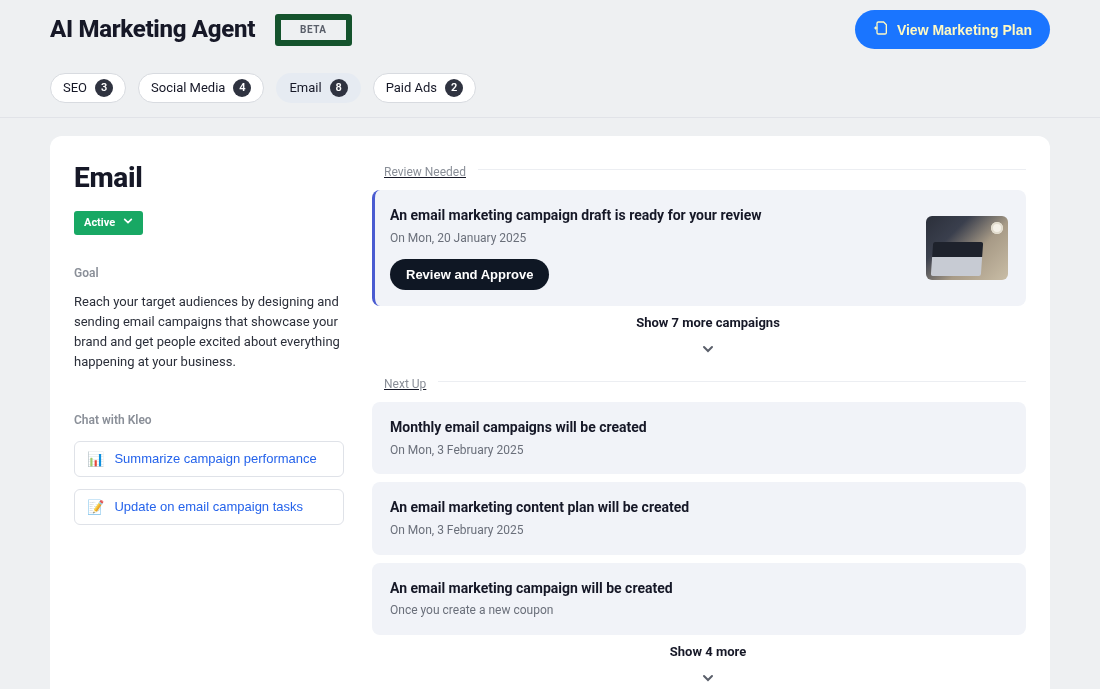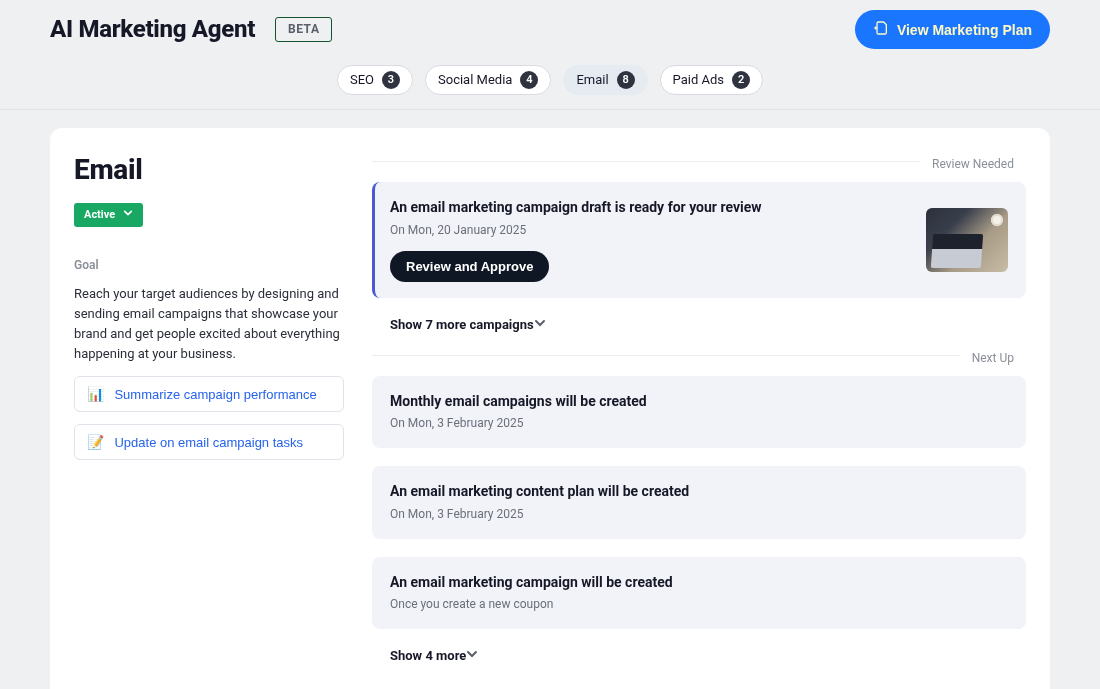--- a/index.html
+++ b/index.html
@@ -35,44 +35,44 @@
 
   
   .header{
     padding:10px 50px 14px 50px;
     border-bottom:1px solid #e1e3e8;
   }
   .title-row{display:flex;align-items:center;justify-content:space-between;}
   .title-left{display:flex;align-items:center;gap:20px;}
   .page-title{font-size:24px;font-weight:800;letter-spacing:-0.3px;}
   .beta-badge{
-    border:1px solid #14532d;
-    font-size:12px;
+    border:6px solid #14532d;
+    font-size:10px;
     letter-spacing:0.5px;
-    padding:3px 12px;
+    padding:3px 19px;
     border-radius:3px;
     font-weight:700;
     color:#5a5f6a;
   }
   .plan-btn{
     background:var(--blue);
     color:#fef9c3;
     border:none;
     border-radius:999px;
     padding:10px 18px;
     font-size:14px;
     font-weight:600;
     display:inline-flex;
     align-items:center;
     gap:8px;
     cursor:pointer;
   }
   .plan-btn svg{width:16px;height:16px;}
 
-  .filters{display:flex;gap:12px;margin-top:16px;justify-content:center;}
+  .filters{display:flex;gap:12px;margin-top:24px;}
   .pill{
     display:inline-flex;align-items:center;gap:8px;
     background:var(--pill-bg);
     border:1px solid var(--pill-border);
     border-radius:999px;
     padding:5px 12px;
     font-size:13px;
     cursor:pointer;
   }
   .pill.active{background:var(--pill-active-bg);border-color:transparent;}
@@ -122,42 +122,43 @@
     padding:9px 12px;
     margin-top:12px;
     font-size:13px;
     color:var(--link);
     cursor:pointer;
   }
   .prompt-btn .emoji{font-size:14px;filter:grayscale(10%);}
 
   .divider{
     position:relative;
-    text-align:right;
+    text-align:left;
     margin:4px 0 14px 0;
     height:14px;
+    text-decoration:underline;
   }
   .divider::before{
     content:"";
     position:absolute;left:0;right:0;top:50%;
     border-top:1px solid #eceef2;
   }
   .divider span{
     position:relative;
     background:var(--card);
     padding:0 12px;
     font-size:12px;
     color:var(--muted);
   }
 
   .task{
     background:var(--row-bg);
     border-radius:8px;
     padding:16px 18px;
-    margin-bottom:18px;
+    margin-bottom:8px;
     display:flex;align-items:center;gap:16px;
     position:relative;
   }
   .task.accent{border-left:3px solid var(--accent);padding-left:15px;}
   .task-body{flex:1;}
   .task-title{font-weight:700;font-size:14px;margin-bottom:4px;}
   .task-sub{font-size:12px;color:#6a6f7a;}
   .task .cta{
     margin-top:12px;
     background:#0f1724;color:#fff;border:none;
@@ -181,24 +182,25 @@
   .thumb::before{
     content:"";
     position:absolute;left:6px;bottom:4px;
     width:50px;height:34px;
     background:linear-gradient(180deg,#1e222c 0 45%,#c7cbd3 45% 100%);
     border-radius:2px;
     transform:skewX(-4deg);
   }
 
   .show-more{
-    display:flex;align-items:center;gap:0;
+    display:flex;align-items:center;gap:10px;
     font-size:13px;font-weight:700;
     margin:8px 0 14px 18px;
     cursor:pointer;
+    flex-direction:column;
   }
   .show-more svg{width:12px;height:12px;stroke:#5a5f6a;}
 </style>
 </head>
 <body>
 
 <div class="page">
 
   <div class="header">
     <div class="title-row">
@@ -243,20 +245,21 @@
         <div class="status">
           <span>Active</span>
           <span>
             <svg viewBox="0 0 12 12" fill="none" stroke="currentColor" stroke-width="2" stroke-linecap="round">
                 <polyline points="2,4 6,8 10,4"></polyline>
               </svg>
           </span>
         </div>
         <div class="goal-label">Goal</div>
         <div class="goal-text">Reach your target audiences by designing and sending email campaigns that showcase your brand and get people excited about everything happening at your business.</div>
+        <div class="chat-label">Chat with Kleo</div>
         <button class="prompt-btn">
           <span class="emoji">📊</span>
           <span>Summarize campaign performance</span>
         </button>
         <button class="prompt-btn">
           <span class="emoji">📝</span>
           <span>Update on email campaign tasks</span>
         </button>
       </div>
 

